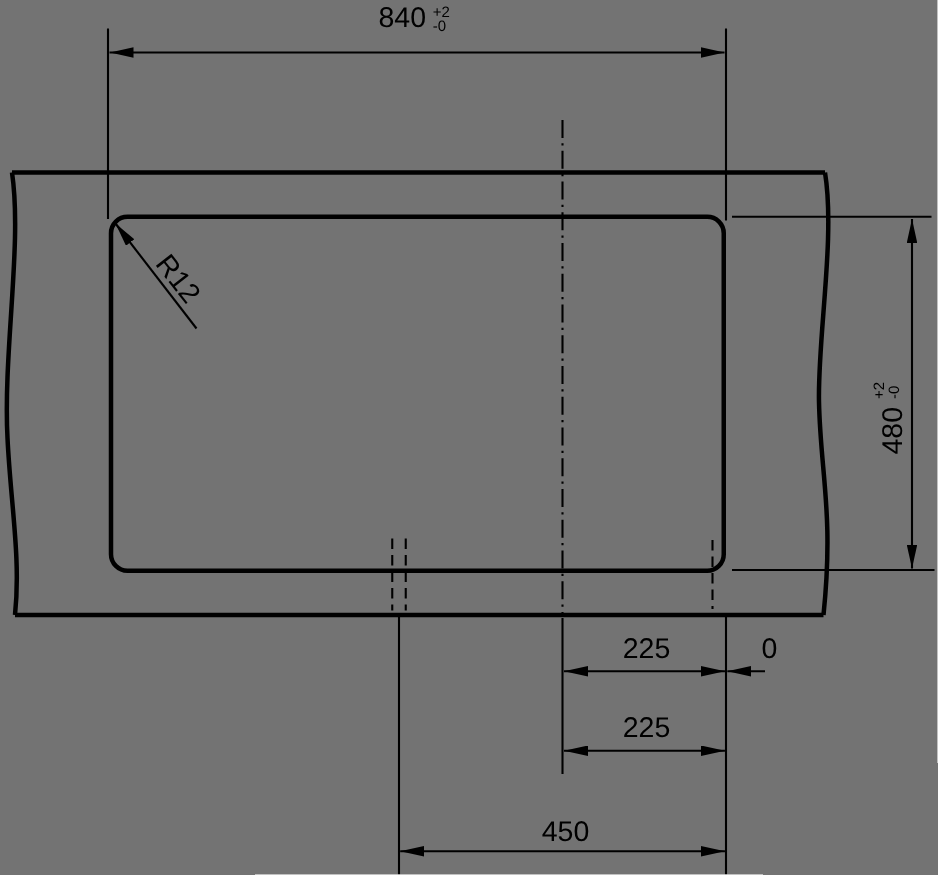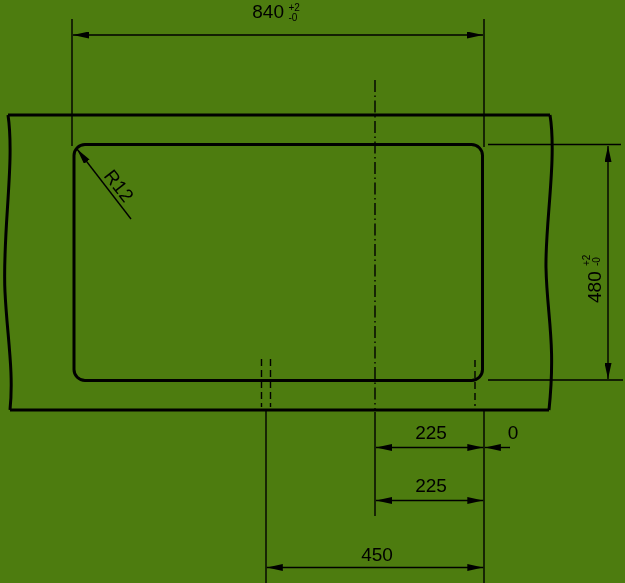--- a/index.html
+++ b/index.html
@@ -1,16 +1,16 @@
 <!DOCTYPE html>
 <html><head>
 <meta charset="utf-8">
 <style>
   html,body{margin:0;padding:0;background:#fff;}
-  .sheet{position:relative;width:625px;height:583px;background:#4d7c0f;overflow:hidden;}
+  .sheet{position:relative;width:625px;height:583px;background:#737373;overflow:hidden;}
   svg{position:absolute;left:0;top:0;}
   .thick{stroke:#000;stroke-width:3;fill:none;stroke-linejoin:round;stroke-linecap:butt;}
   .thin{stroke:#000;stroke-width:1.4;fill:none;}
   .cl{stroke:#000;stroke-width:1.4;fill:none;stroke-dasharray:12 3.5 1.5 3.5;}
   .dash{stroke:#000;stroke-width:1.4;fill:none;stroke-dasharray:7 4;}
   .dim-text{font-family:"Liberation Sans",sans-serif;font-size:19px;fill:#000;}
   .tol-text{font-family:"Liberation Sans",sans-serif;font-size:10px;fill:#000;}
 </style>
 </head>
 <body>

